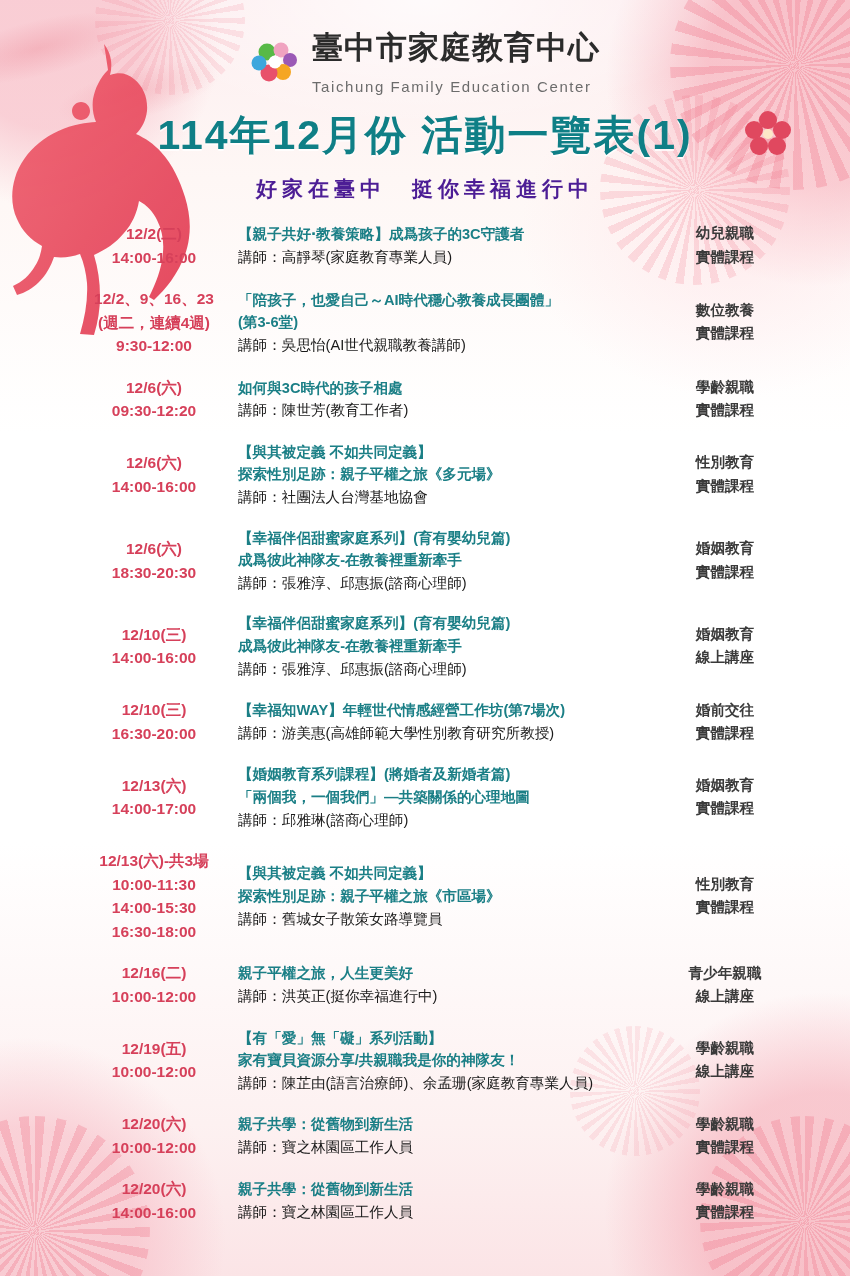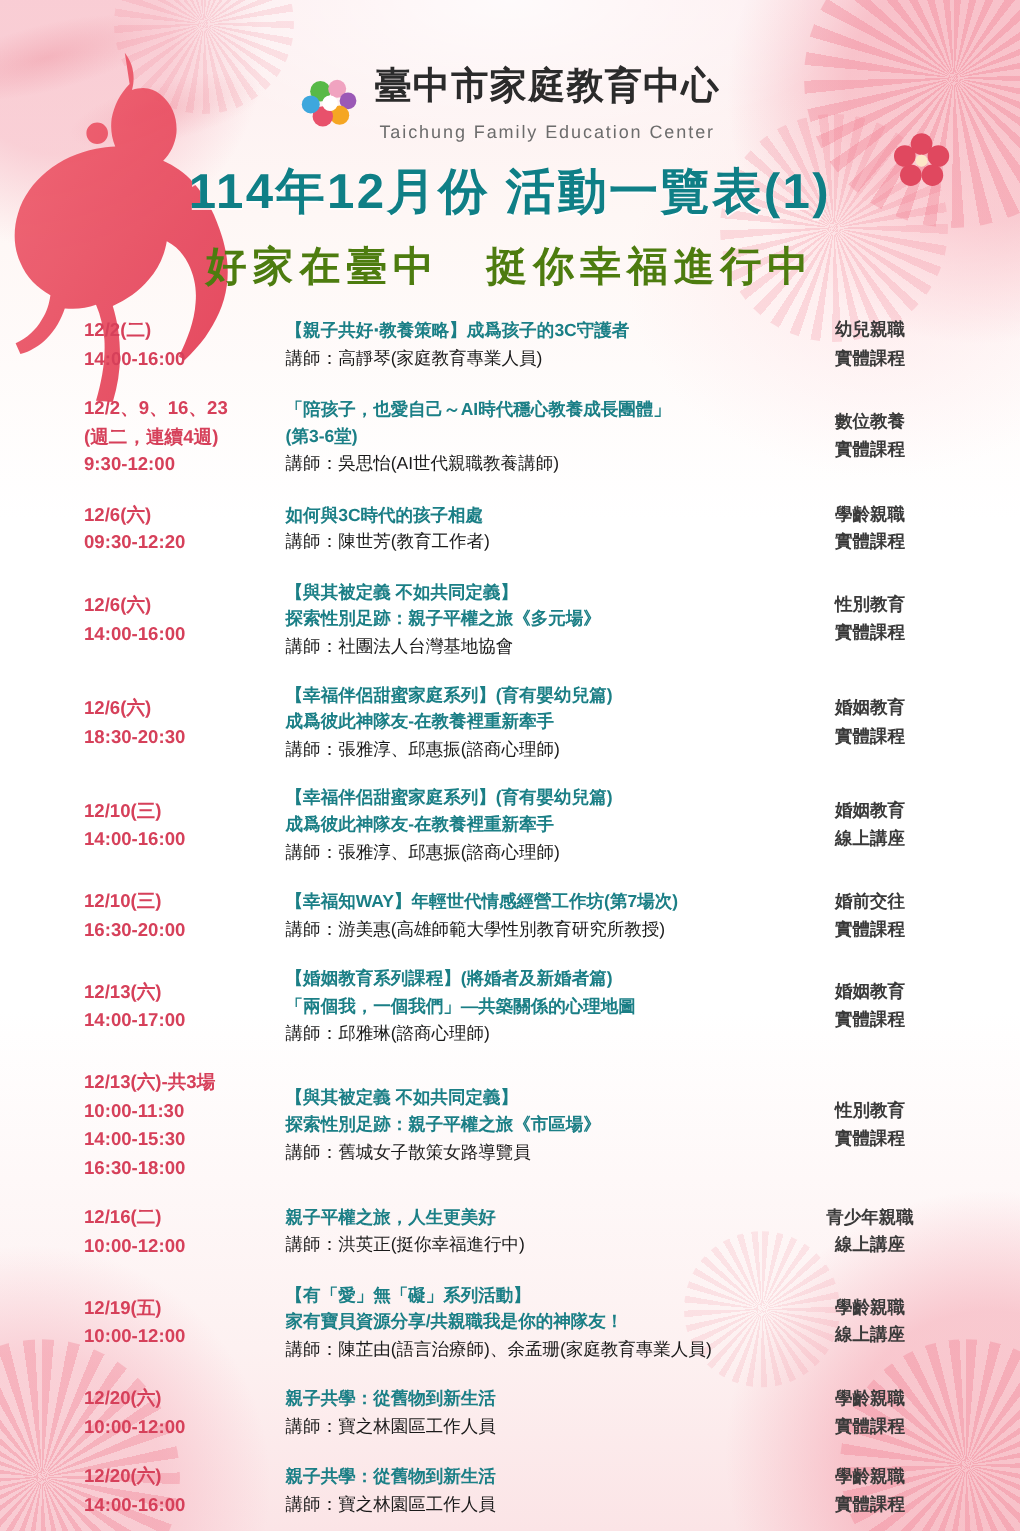--- a/index.html
+++ b/index.html
@@ -56,41 +56,41 @@
     position: absolute; left: 8px; top: 30px; width: 300px; height: 330px;
     z-index: 1; opacity: .92;
   }
   .horse svg { width: 100%; height: 100%; }
 
   
   .page { position: relative; z-index: 3; width: 850px; height: 1276px; }
 
   .brand {
     display: flex; align-items: center; justify-content: center;
-    gap: 12px; padding-top: 56px; text-align: center;
+    gap: 12px; padding-top: 32px;
   }
   .brand-logo { width: 50px; height: 50px; position: relative; flex: none; }
   .brand-text { line-height: 1; }
   .brand-cn {
     font-size: 31px; font-weight: bold; color: #2b2b2b; letter-spacing: 1px;
     font-family: "Liberation Sans", "DejaVu Sans", sans-serif;
   }
   .brand-en {
     font-size: 15px; color: #6c6c6c; letter-spacing: 1.6px; margin-top: 16px;
   }
 
   .title {
     text-align: center; margin-top: 14px;
     font-size: 41px; font-weight: bold; color: #0f7f86;
     letter-spacing: 2px;
     text-shadow: 0 2px 0 rgba(255,255,255,.8);
   }
   .subtitle {
     text-align: center; margin-top: 12px;
-    font-size: 34px; font-weight: bold; color: #4d7c0f;
+    font-size: 21px; font-weight: bold; color: #4c1d95;
     letter-spacing: 5px;
   }
   .plum {
     position: absolute; right: 56px; top: 108px; width: 52px; height: 52px; z-index: 4;
   }
 
   .cat-wrap { margin-top: 16px; padding-left: 96px; }
   .category {
     display: inline-block;
     border: 2px solid #e05a74; border-radius: 18px;
@@ -98,21 +98,21 @@
     letter-spacing: 3px; padding: 4px 16px 5px;
     background: rgba(255,255,255,.6);
   }
 
   
   table.schedule {
     width: 700px; margin: 10px auto 0; border-collapse: collapse;
     table-layout: fixed;
   }
   table.schedule td { vertical-align: middle; padding: 9px 0; }
-  .c-date  { width: 168px; text-align: left; padding-right: 18px; }
+  .c-date  { width: 168px; text-align: center; padding-right: 18px; }
   .c-body  { width: 432px; padding-left: 8px; padding-right: 10px; }
   .c-tag   { width: 110px; text-align: center; }
 
   .date-line {
     color: #d6405a; font-weight: bold; font-size: 15.5px; line-height: 1.52;
     white-space: nowrap;
   }
   .ev-line {
     color: #1b7f86; font-size: 14.6px; line-height: 1.55; font-weight: bold;
   }

